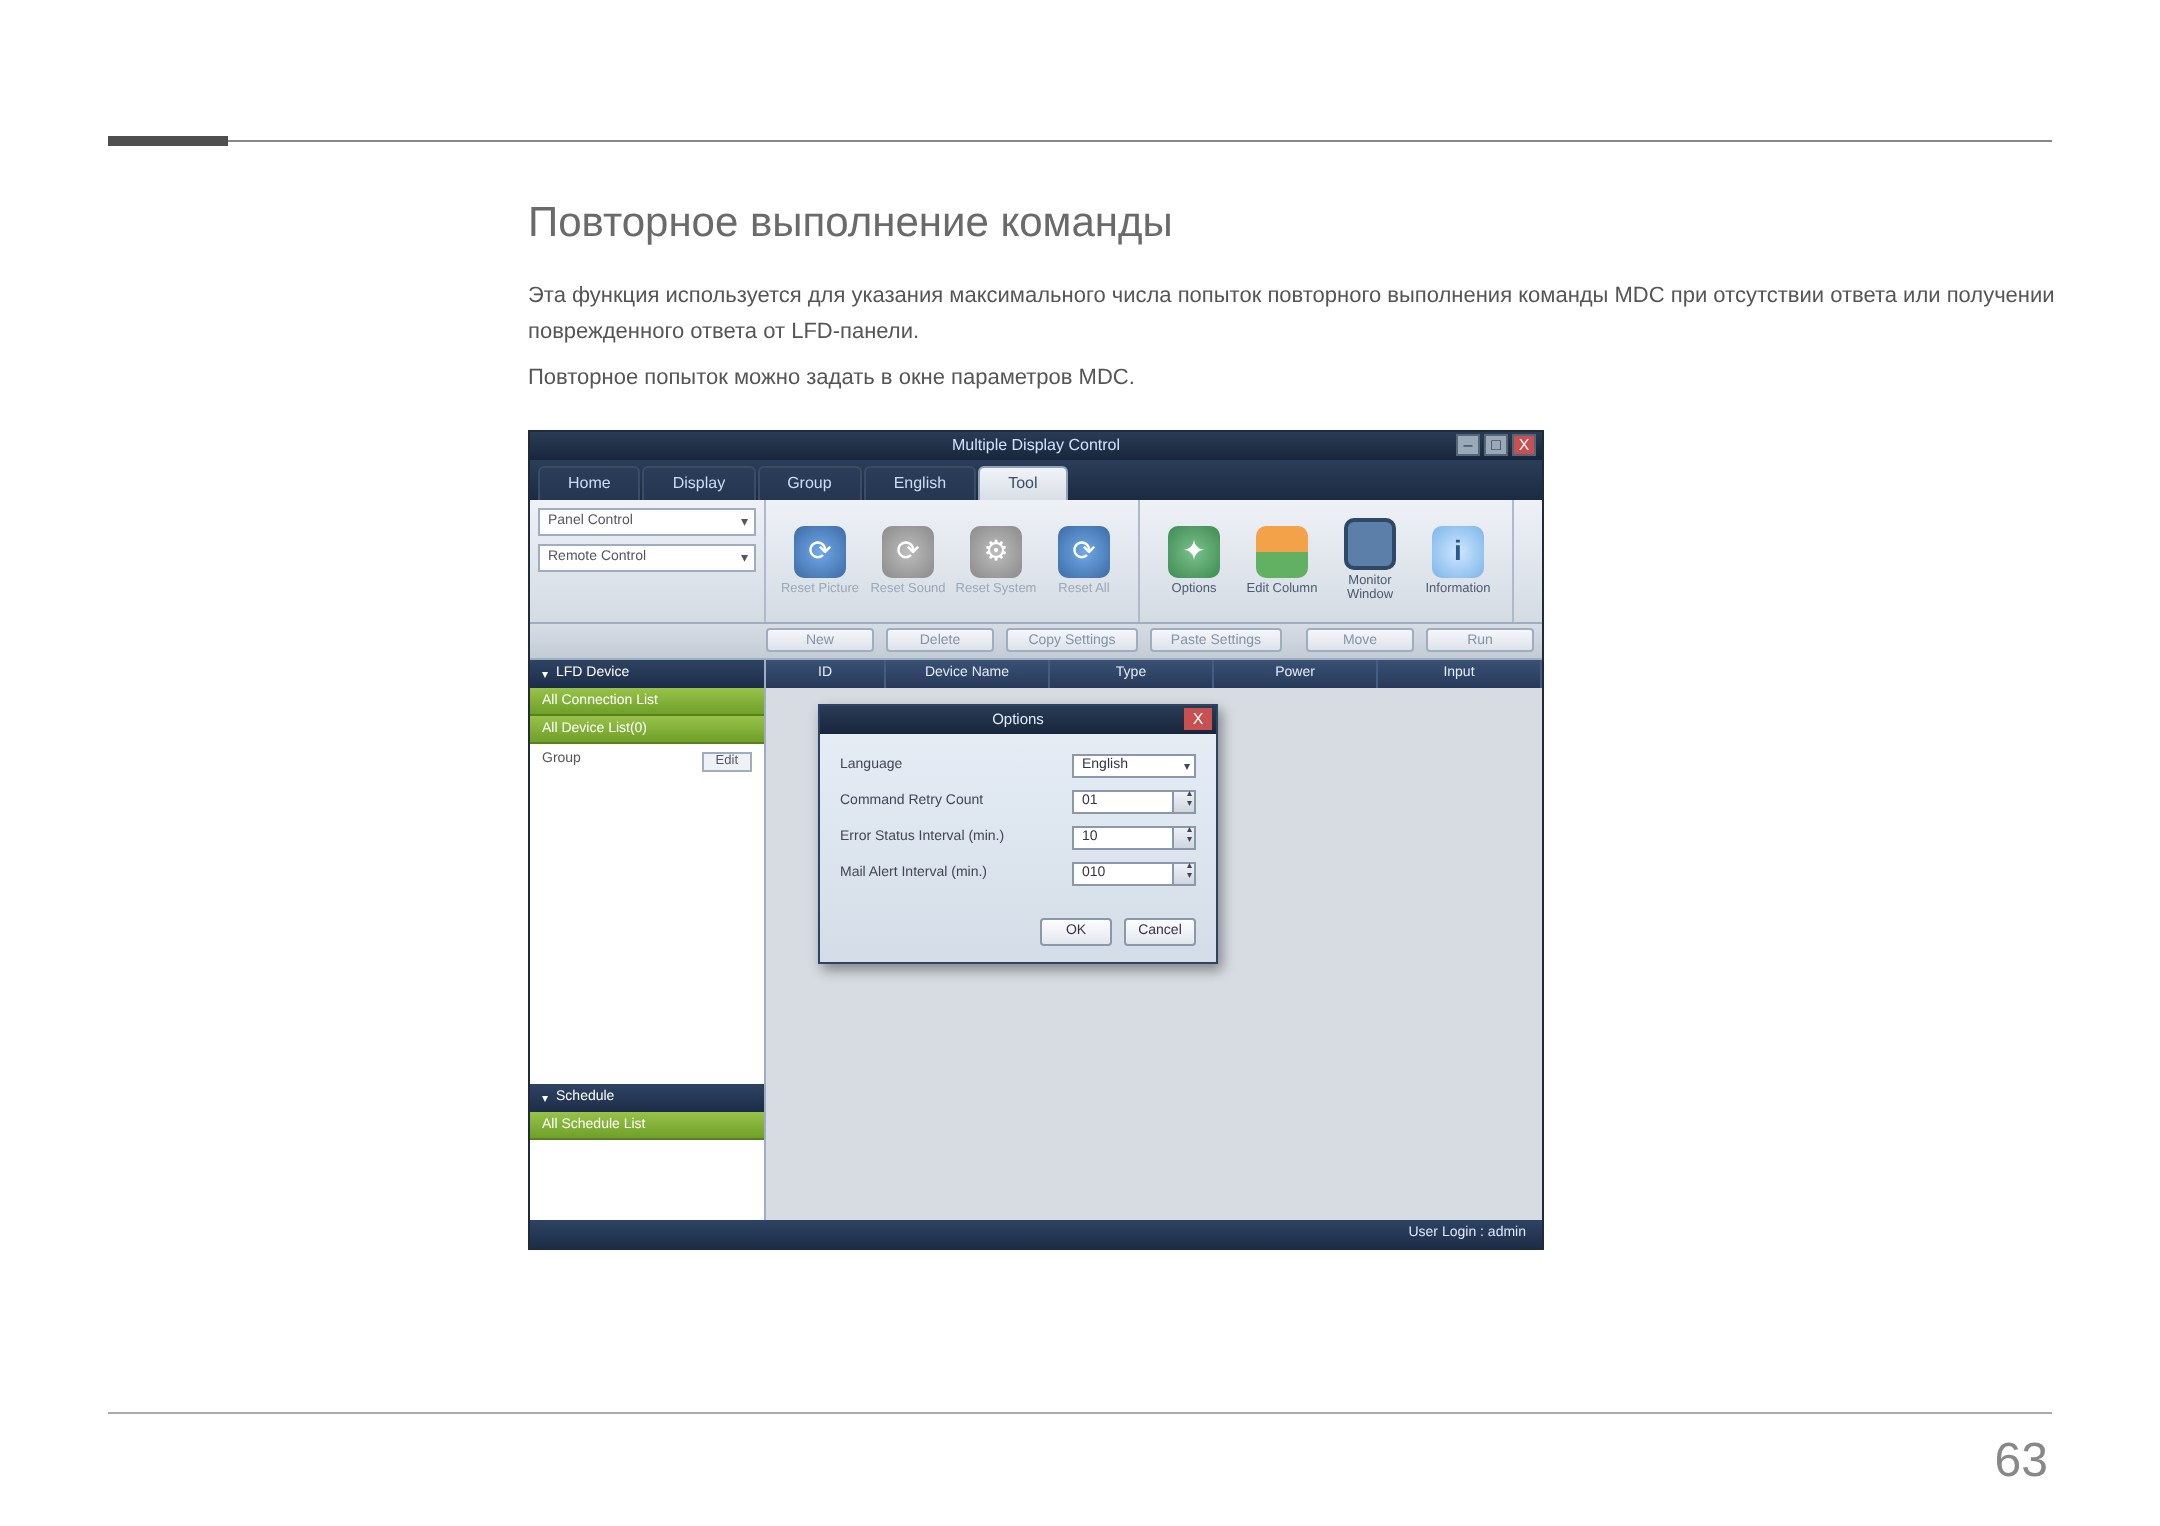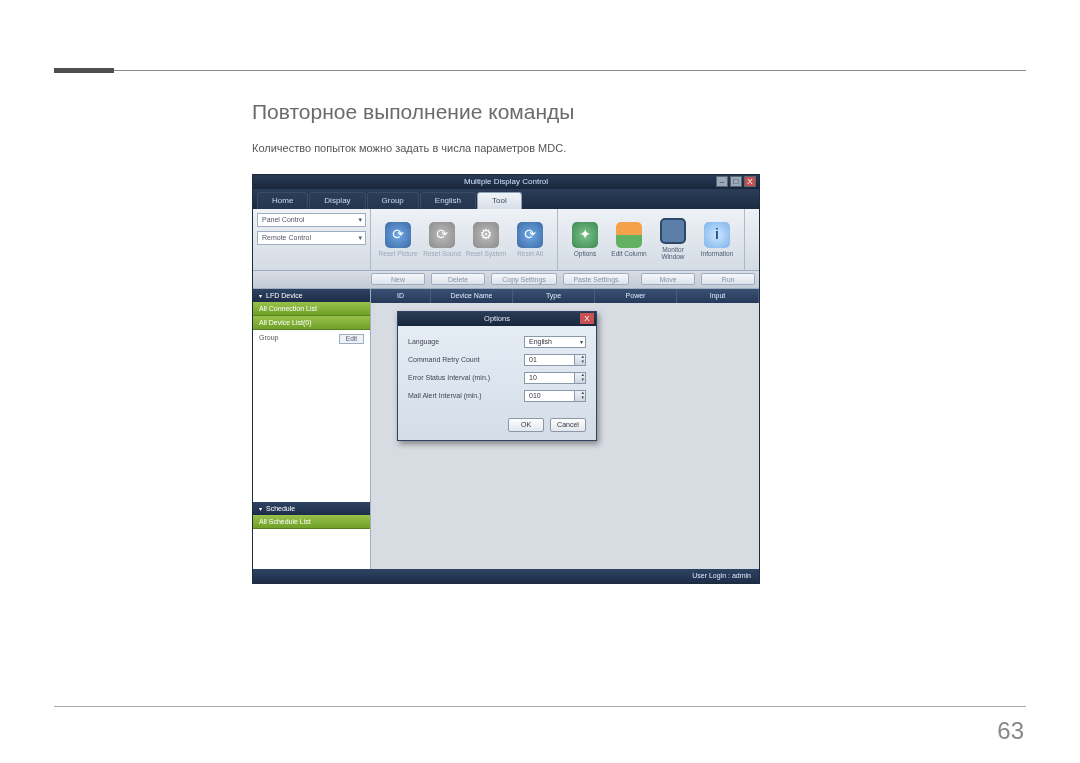--- a/index.html
+++ b/index.html
@@ -23,21 +23,21 @@
     position: absolute;
     left: 0;
     top: -3px;
     width: 60px;
     height: 5px;
     background: #4f4f4f;
   }
   .page-content {
     position: absolute;
     top: 100px;
-    left: 252px;
+    left: 264px;
     width: 780px;
   }
   .section-title {
     font-size: 21px;
     font-weight: 400;
     color: #6a6a6a;
     margin-bottom: 16px;
   }
   .body-text {
     font-size: 11px;
@@ -426,21 +426,22 @@
     font-size: 7px;
   }
 </style>
 </head>
 <body>
 
 <div class="top-marker"></div>
 
 <div class="page-content">
   <h2 class="section-title">Повторное выполнение команды</h2>
-  <p class="body-text">Количество попыток можно задать в числа параметров MDC.</p>
+  <p class="body-text">Эта функция используется для указания максимального числа попыток повторного выполнения команды MDC при отсутствии ответа или получении поврежденного ответа от LFD-панели.</p>
+  <p class="body-text">Повторное попыток можно задать в окне параметров MDC.</p>
 
   <div class="app">
 
     <div class="titlebar">
       <span>Multiple Display Control</span>
       <div class="win-btns">
         <span>–</span>
         <span>□</span>
         <span class="close">X</span>
       </div>

